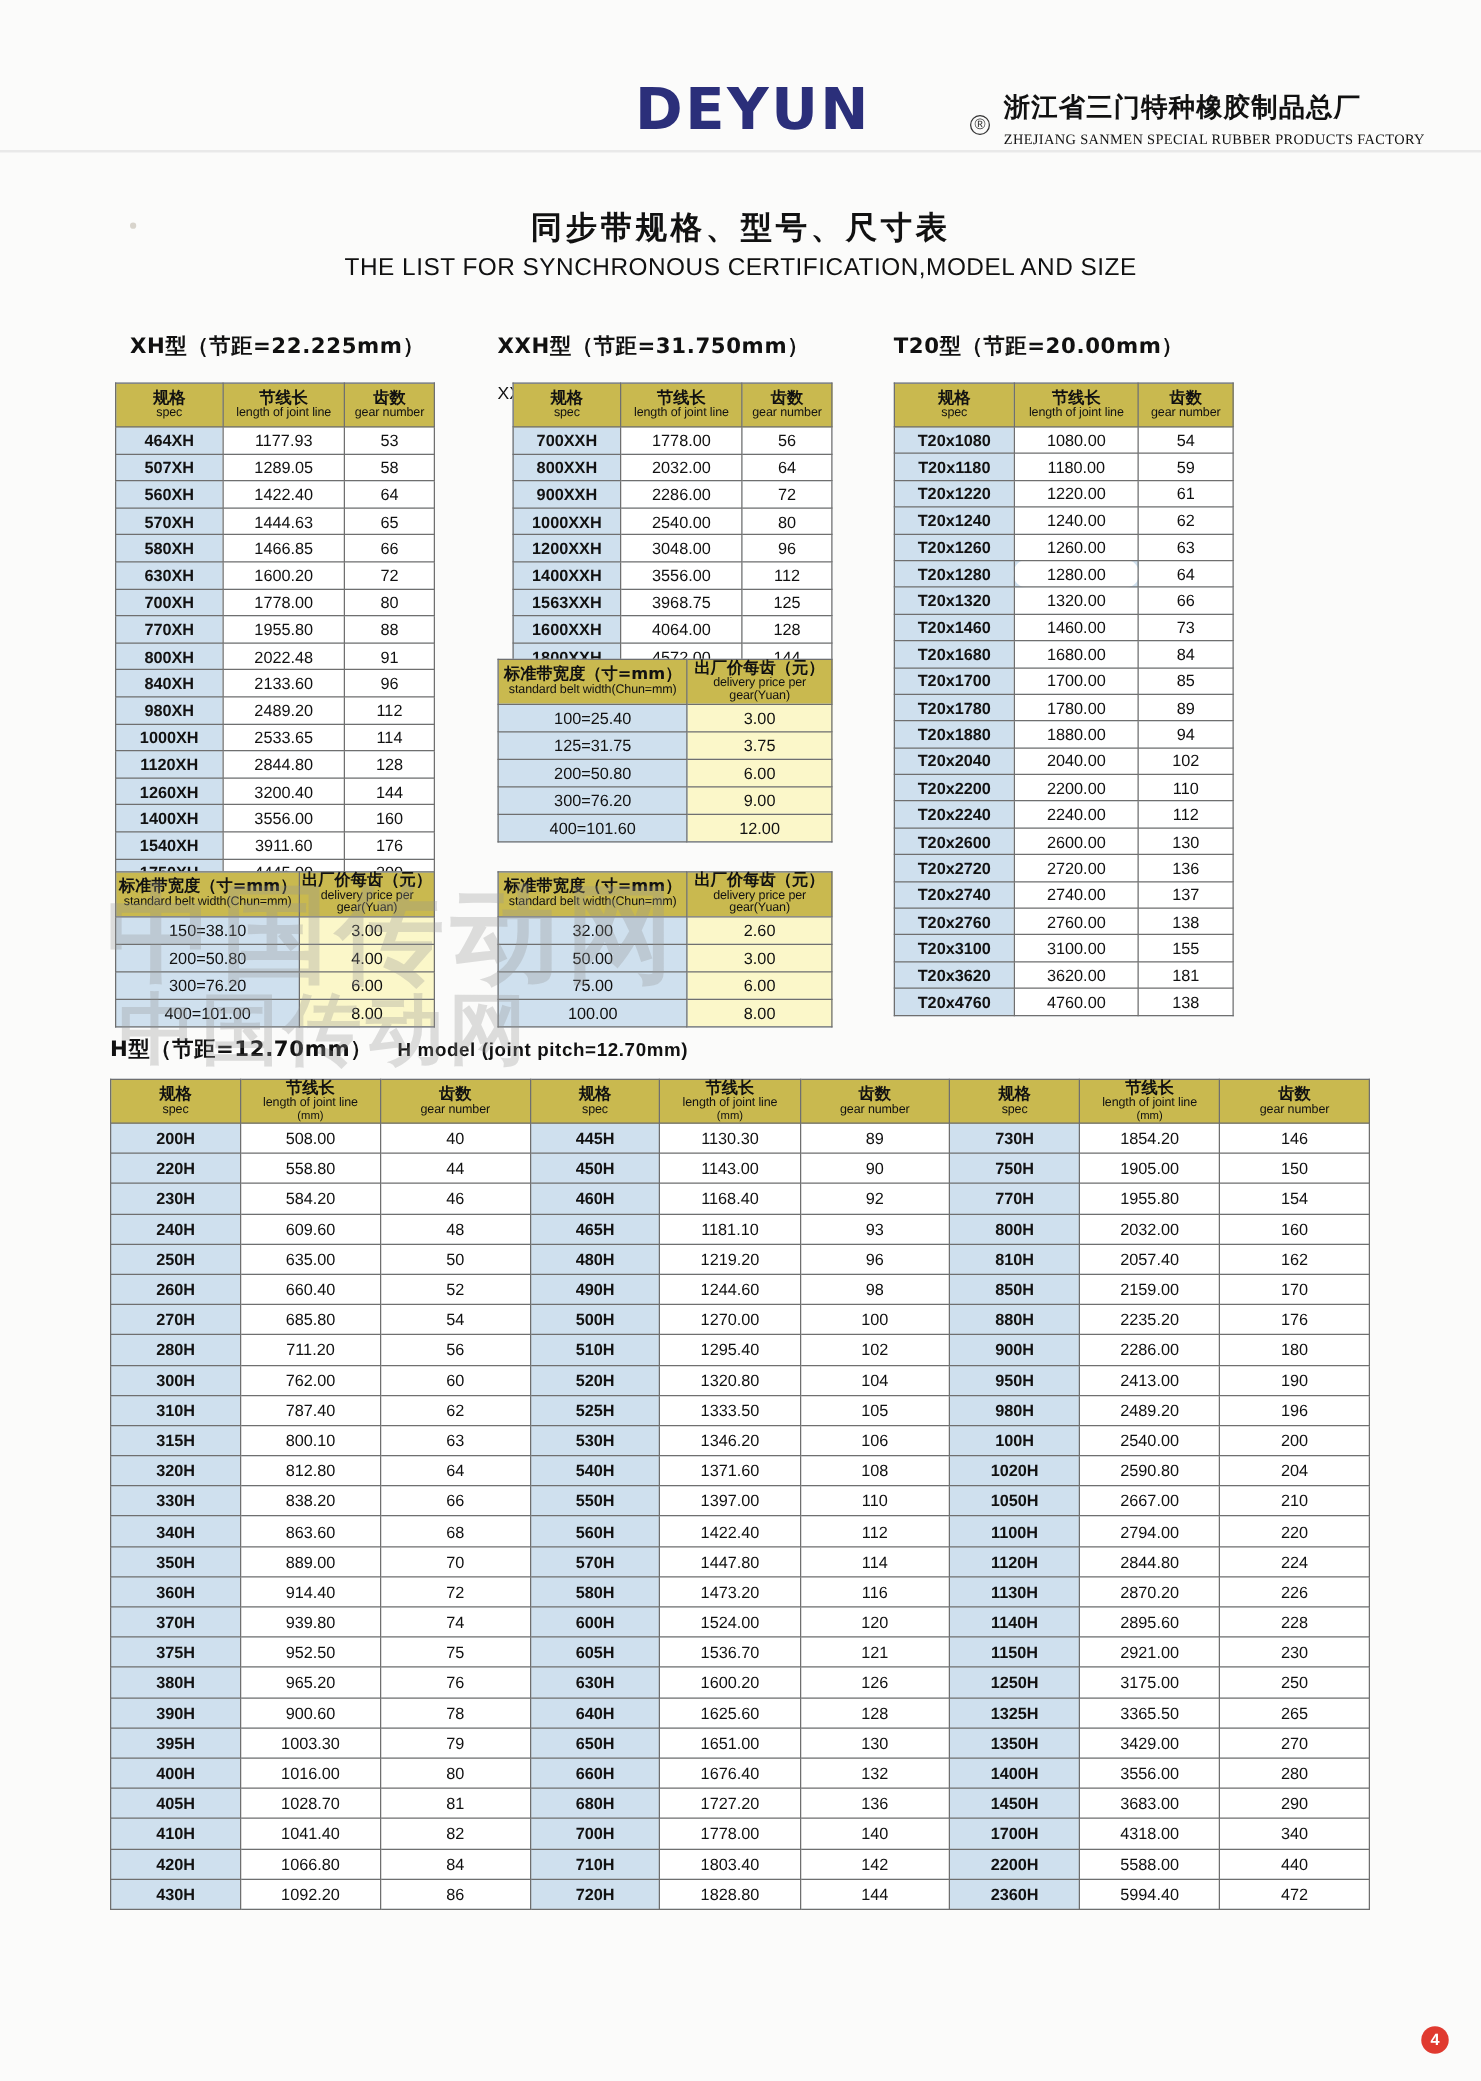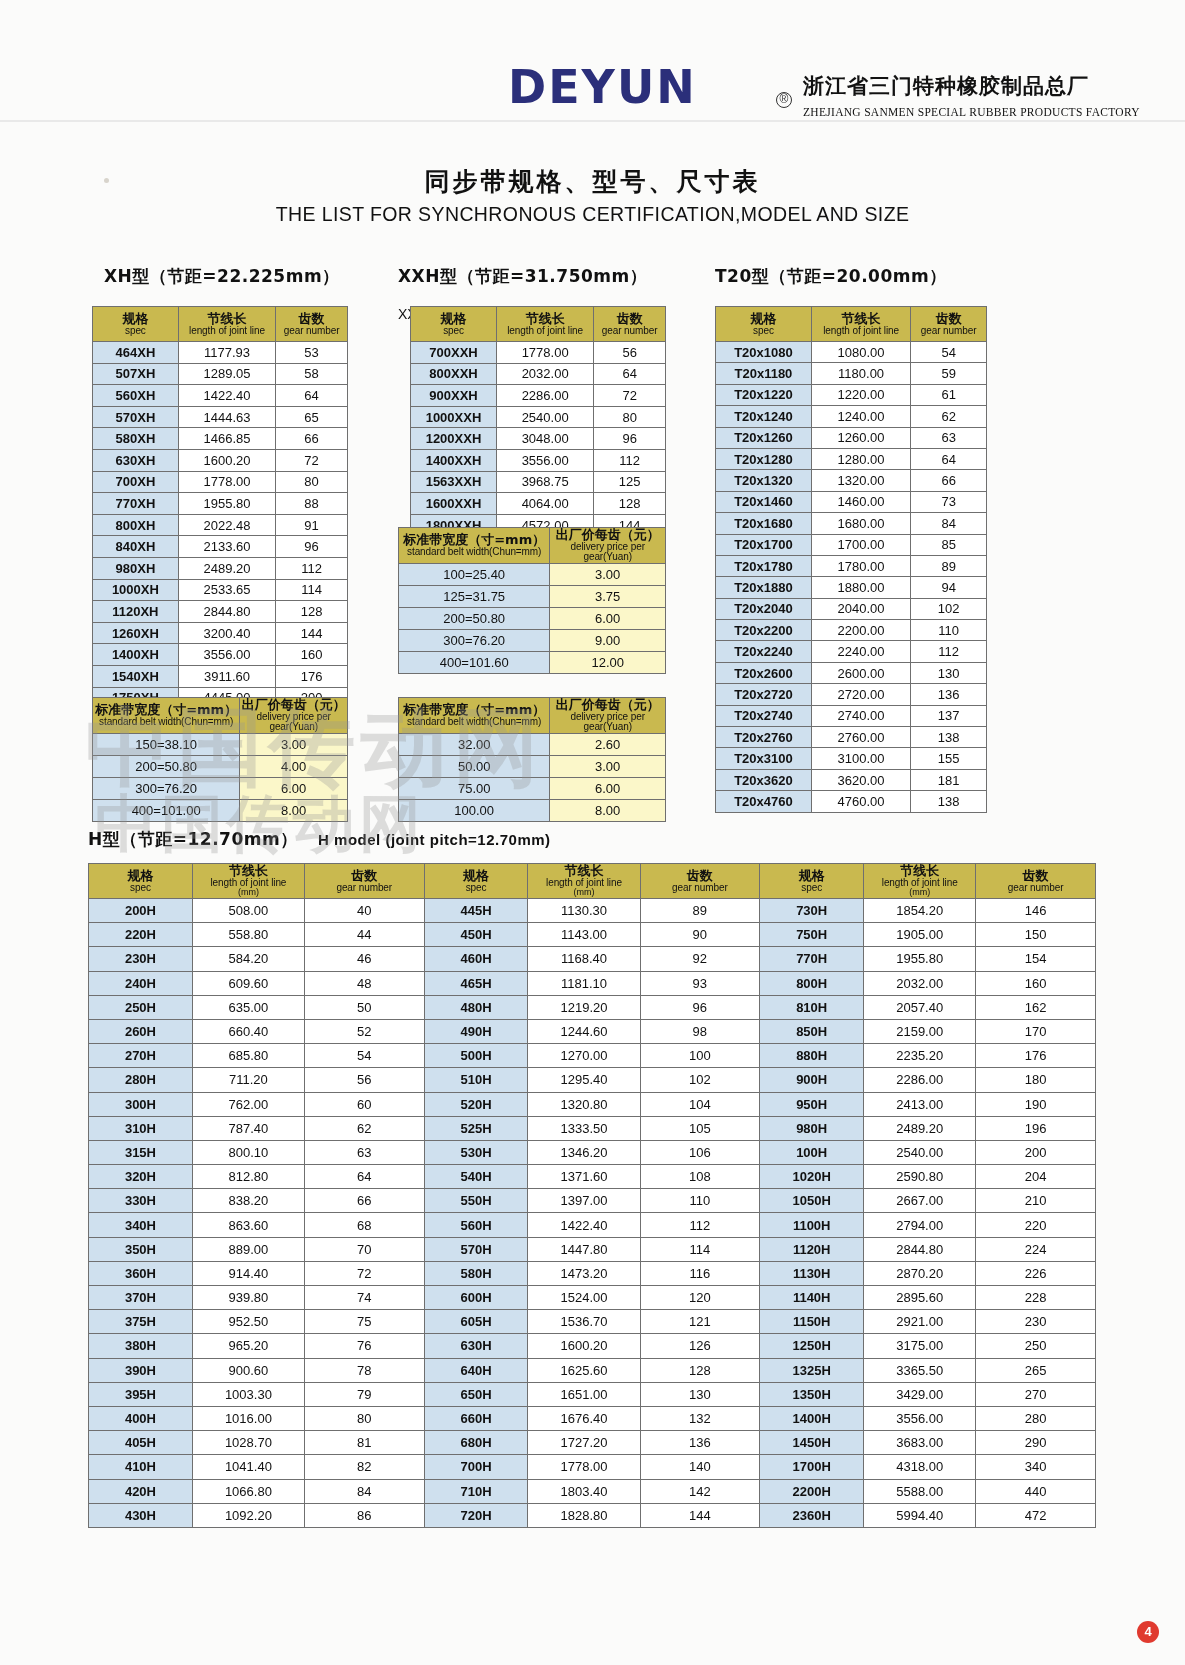--- a/index.html
+++ b/index.html
@@ -478,21 +478,21 @@
           <td class="c-val" style="height: 20.4px;">1240.00</td>
           <td class="c-num" style="height: 20.4px;">62</td>
         </tr>
         <tr>
           <td class="c-spec" style="height: 20.4px;">T20x1260</td>
           <td class="c-val" style="height: 20.4px;">1260.00</td>
           <td class="c-num" style="height: 20.4px;">63</td>
         </tr>
         <tr>
           <td class="c-spec" style="height: 20.4px;">T20x1280</td>
-          <td class="c-val" style="height: 20.4px;">1280.00</td>
+          <td class="c-val" style="height: 20.4px; border-radius: 10px;">1280.00</td>
           <td class="c-num" style="height: 20.4px;">64</td>
         </tr>
         <tr>
           <td class="c-spec" style="height: 20.4px;">T20x1320</td>
           <td class="c-val" style="height: 20.4px;">1320.00</td>
           <td class="c-num" style="height: 20.4px;">66</td>
         </tr>
         <tr>
           <td class="c-spec" style="height: 20.4px;">T20x1460</td>
           <td class="c-val" style="height: 20.4px;">1460.00</td>

